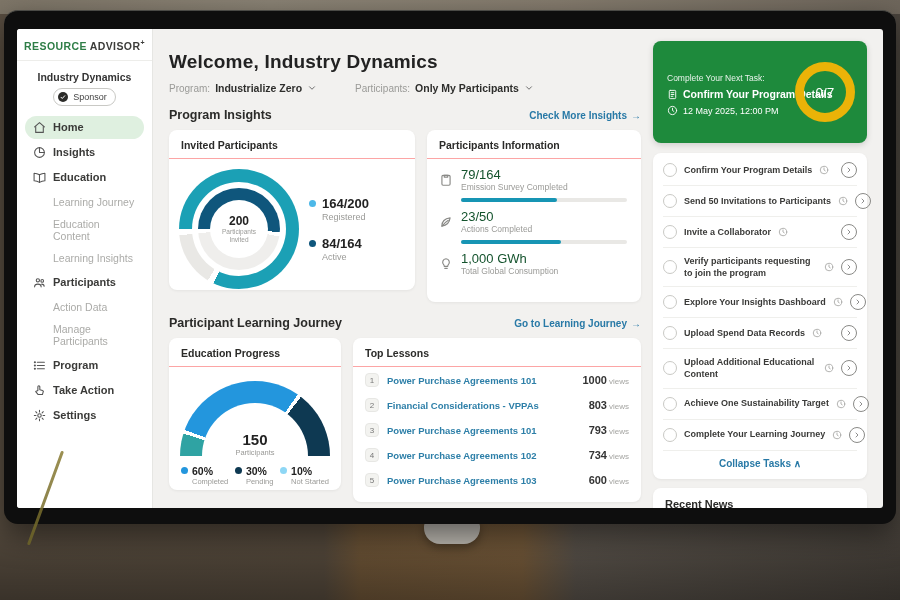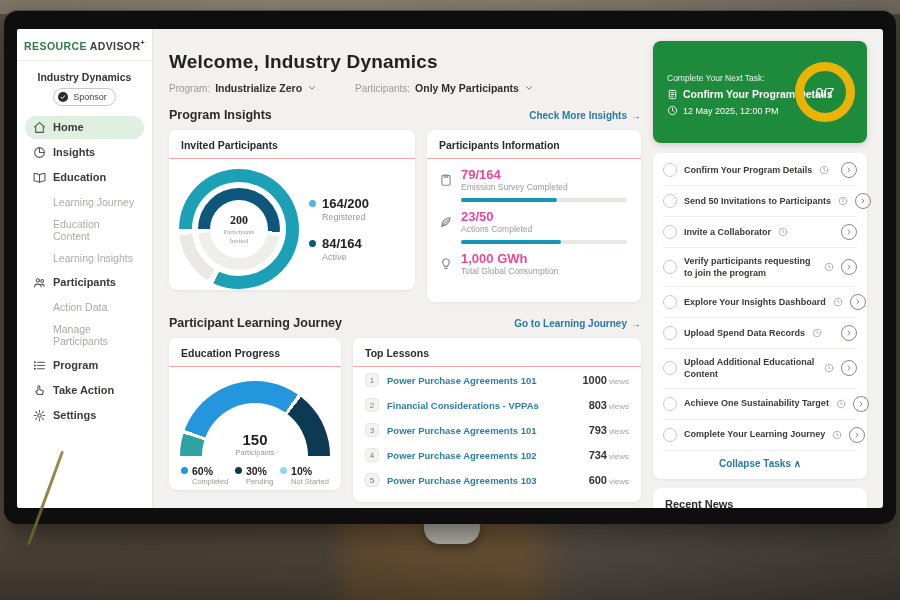--- a/index.html
+++ b/index.html
@@ -51,39 +51,39 @@
   .sec-row h2 { font-size:12.5px; color:#2b2b29; }
   .sec-link { font-size:10px; font-weight:bold; color:#2879a6; display:flex; gap:4px; align-items:center; cursor:pointer; }
   .cards-row { display:flex; gap:12px; }
   .card { background:#fff; border-radius:8px; box-shadow:0 1px 3px rgba(0,0,0,.06); }
   .card-title { font-size:10.5px; font-weight:bold; color:#2b2b29; padding:9px 12px 7px; border-bottom:1px solid #fca5a5; }
 
   
   .invited { width:246px; height:160px; }
   .invited-body { display:flex; align-items:center; padding:10px 8px 0 10px; gap:10px; }
   .donut { position:relative; width:120px; height:120px; }
-  .donut > div { position:absolute; border-radius:50%;font-family:Liberation Serif, serif; }
+  .donut > div { position:absolute; border-radius:50%; }
   .d-outer { inset:0; }
   .d-cut1 { inset:13px; background:#fff; }
   .d-inner { inset:19px; }
   .d-cut2 { inset:31px; background:#fff; display:flex; flex-direction:column; align-items:center; justify-content:center; text-align:center; }
   .d-cut2 .v { font-size:12px; font-weight:bold; color:#222; }
   .d-cut2 .l { font-size:6.5px; color:#9a9a97; width:44px; line-height:1.3; }
   .legend-col { display:flex; flex-direction:column; gap:14px; }
   .leg-item { display:flex; gap:6px; }
   .leg-dot { width:7px; height:7px; border-radius:50%; margin-top:4px; flex-shrink:0; }
   .leg-val { font-size:13px; font-weight:bold; color:#222; }
   .leg-lab { font-size:9px; color:#9a9a97; margin-top:1px; }
 
   
   .info { flex:1; height:172px; }
   .info-body { padding:8px 14px 0 12px; }
   .info-row { display:flex; gap:8px; margin-bottom:4px; }
   .info-row svg { width:14px; height:14px; stroke:#8a8a87; margin-top:6px; flex-shrink:0; }
-  .info-val { font-size:13px; font-weight:bold; color:#ec4899; }
+  .info-val { font-size:13px; font-weight:normal; color:#14532d; }
   .info-lab { font-size:8.5px; color:#9a9a97; }
   .bar-track { height:4px; background:#e9e8e5; border-radius:2px; margin:6px 0 7px 22px; }
   .bar-fill { height:4px; border-radius:2px; background:#1795b4; }
 
   
   .edu { width:172px; height:152px; }
   .gauge-wrap { width:150px; height:76px; margin:14px auto 0; position:relative; overflow:hidden; }
   .gauge-arc { position:absolute; width:150px; height:150px; border-radius:50%; }
   .gauge-hole { position:absolute; left:22px; top:22px; width:106px; height:106px; border-radius:50%; background:#fff; }
   .gauge-center { position:absolute; left:0; right:0; bottom:0; text-align:center; }

